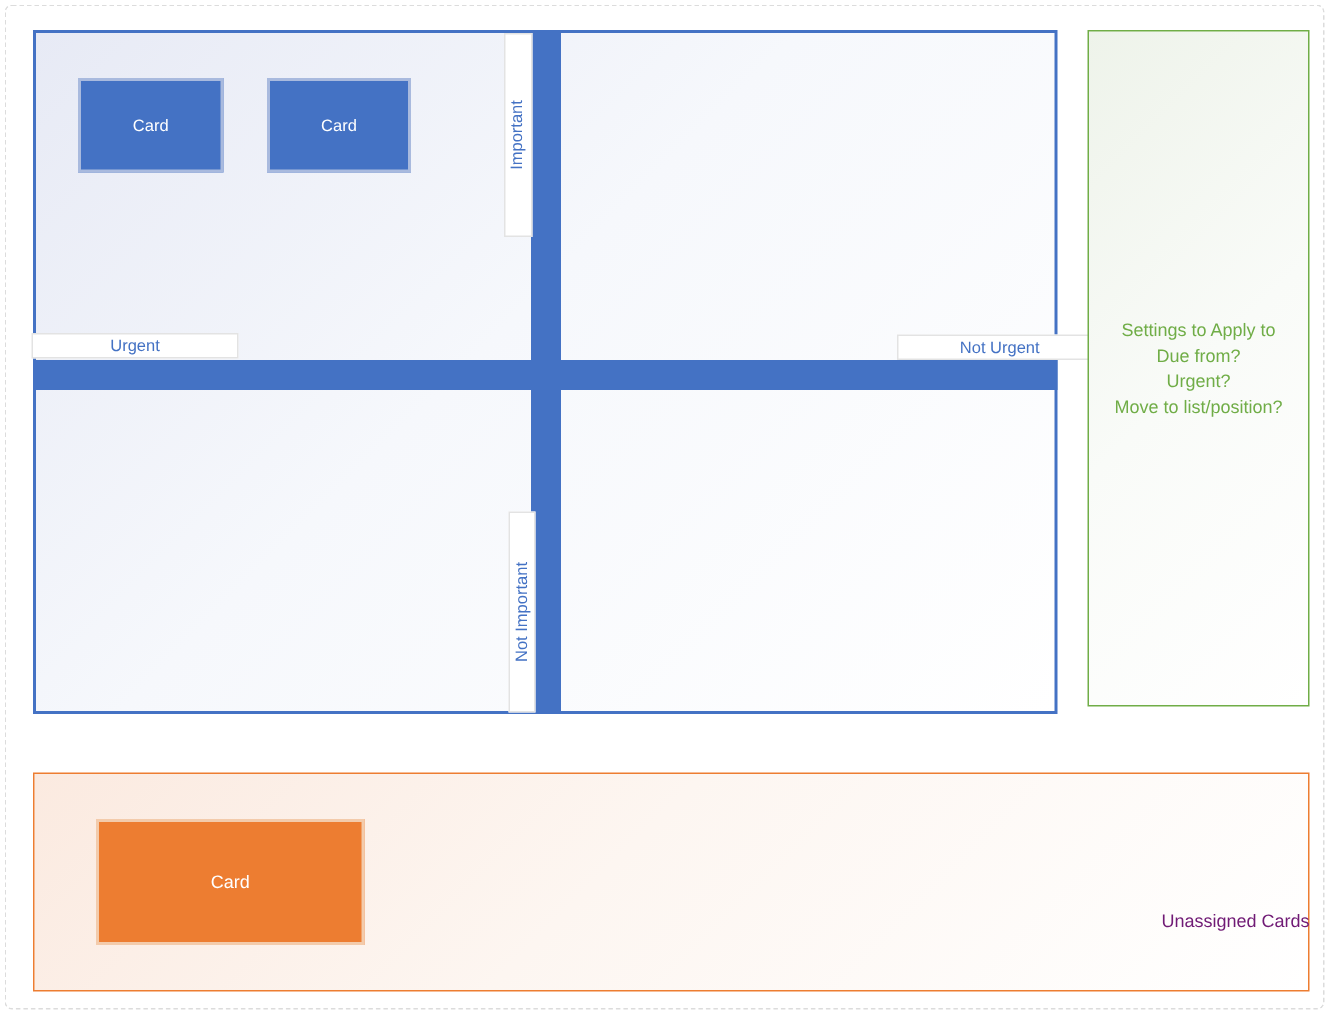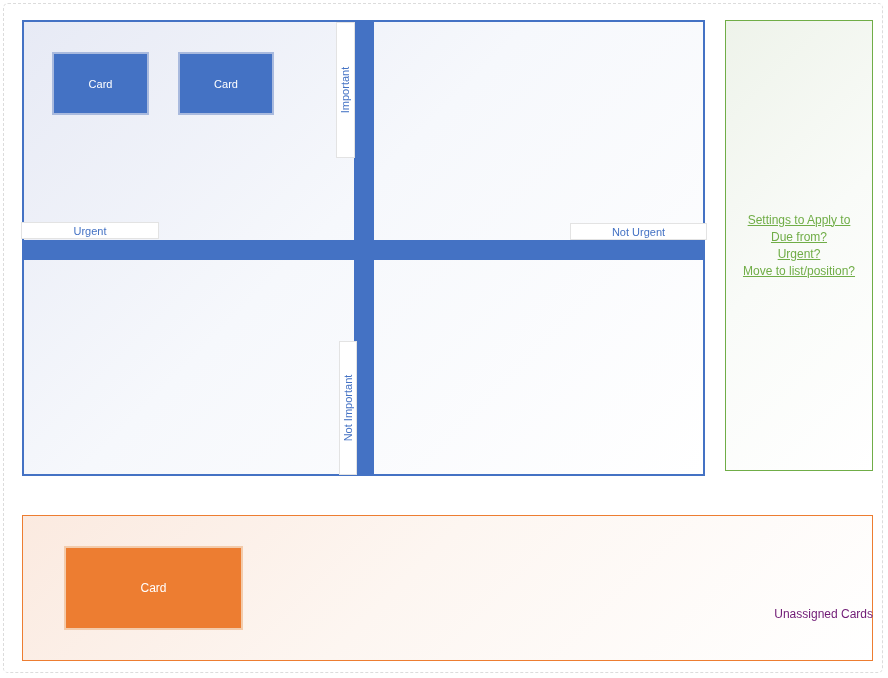--- a/index.html
+++ b/index.html
@@ -49,21 +49,21 @@
   
   .hlabel{
     position:absolute;
     background:#ffffff;
     border:1px solid #e3e3e3;
     box-sizing:border-box;
     display:flex;align-items:center;justify-content:center;
     color:#4472C4;font-size:11px;
   }
   .hlabel-urgent{left:21px;top:222px;width:138px;height:17px;}
-  .hlabel-not-urgent{left:570px;top:223px;width:137px;height:17px;}
+  .hlabel-not-urgent{left:598px;top:223px;width:137px;height:17px;}
   
   .blue-card{
     position:absolute;
     background:#4472C4;
     border:2px solid #a9bade;
     box-sizing:border-box;
     display:flex;align-items:center;justify-content:center;
     color:#ffffff;font-size:11px;
     cursor:pointer;
   }
@@ -75,21 +75,20 @@
     box-sizing:border-box;
     border:1.5px solid #70AD47;
     background:linear-gradient(135deg,#eef3ea 0%,#f9fbf8 50%,#ffffff 100%);
     display:flex;align-items:center;justify-content:center;
   }
   .settings-text{
     color:#70AD47;
     font-size:12px;line-height:17px;
     text-align:center;
     width:100%;
-    text-decoration:underline;
   }
   
   .unassigned-section{
     position:absolute;left:22px;top:515px;width:851px;height:146px;
     box-sizing:border-box;
     border:1.5px solid #ED7D31;
     background:linear-gradient(135deg,#fbeae0 0%,#fdf6f1 45%,#ffffff 100%);
   }
   .orange-card{
     position:absolute;left:64px;top:546px;width:179px;height:84px;

